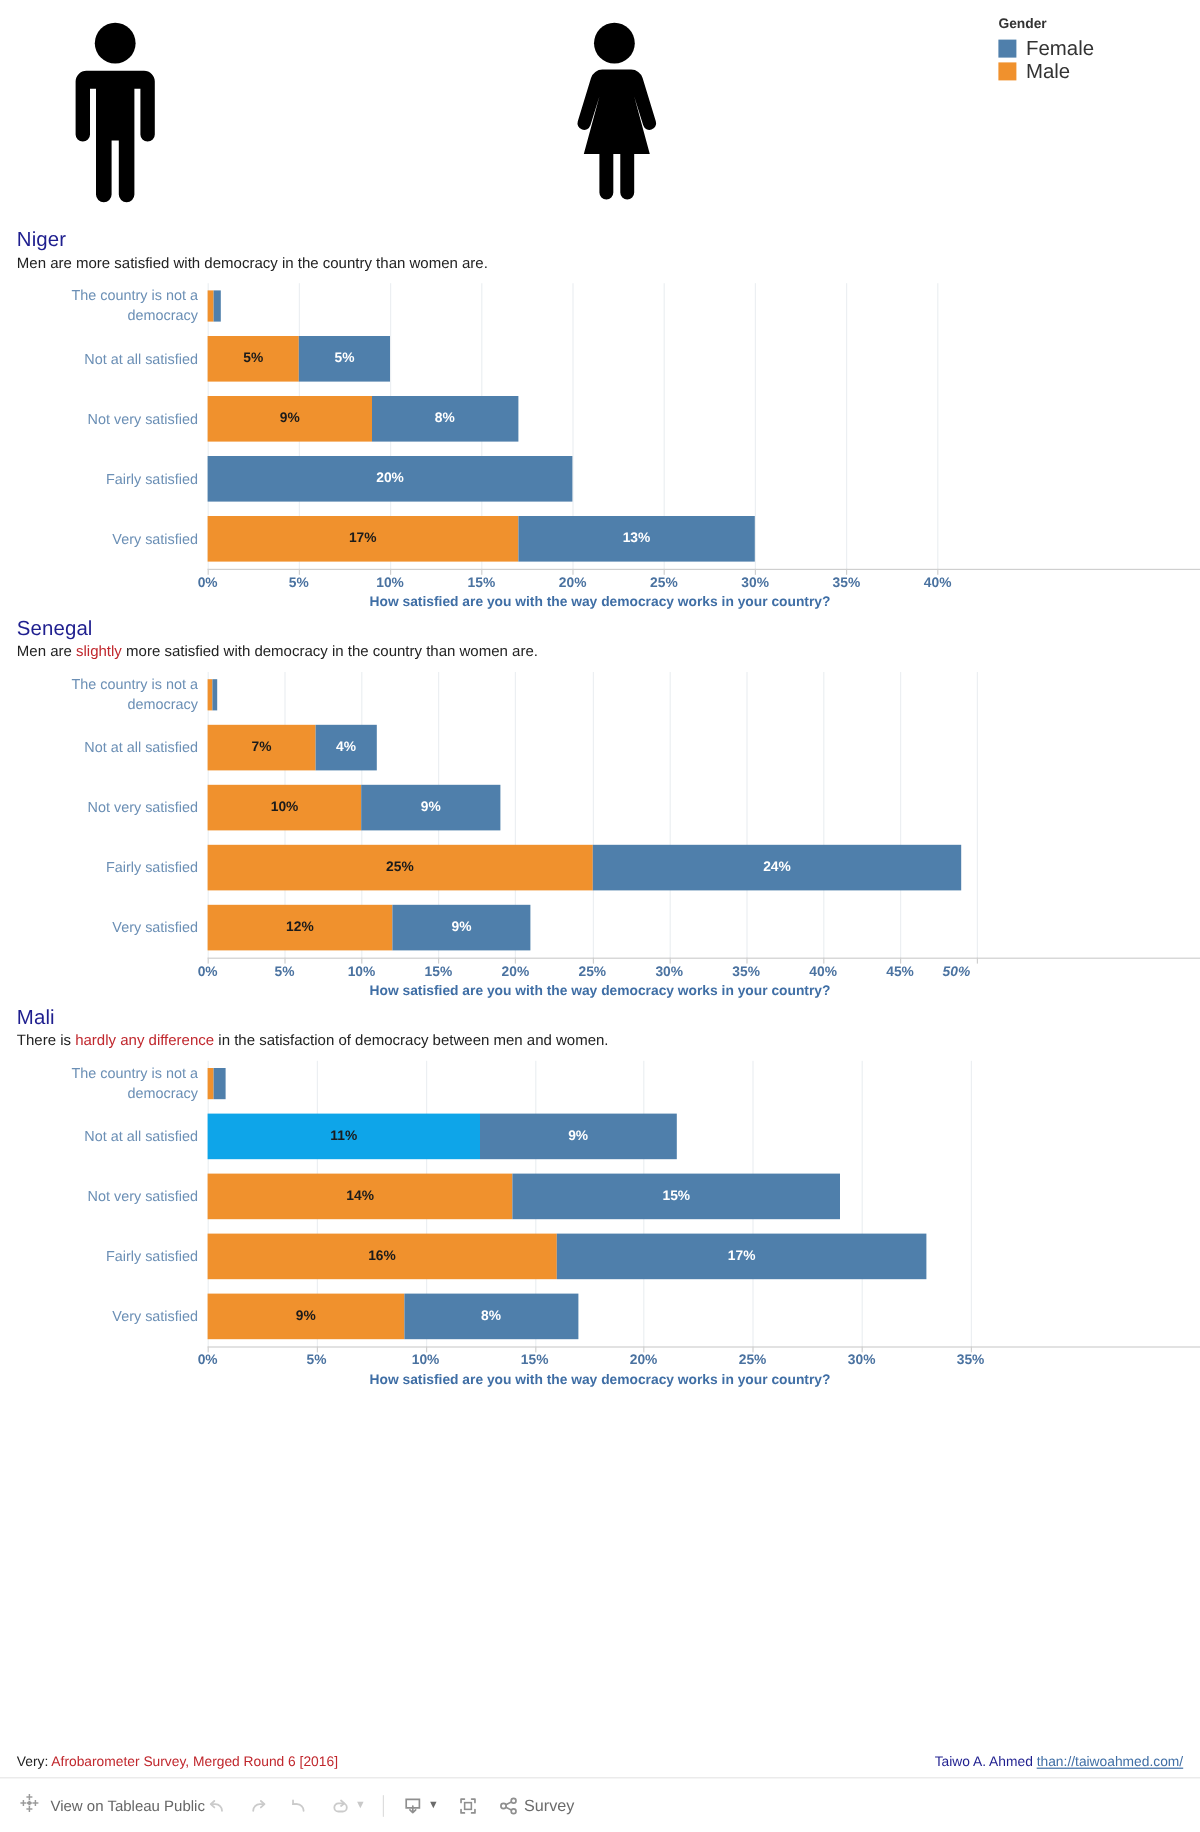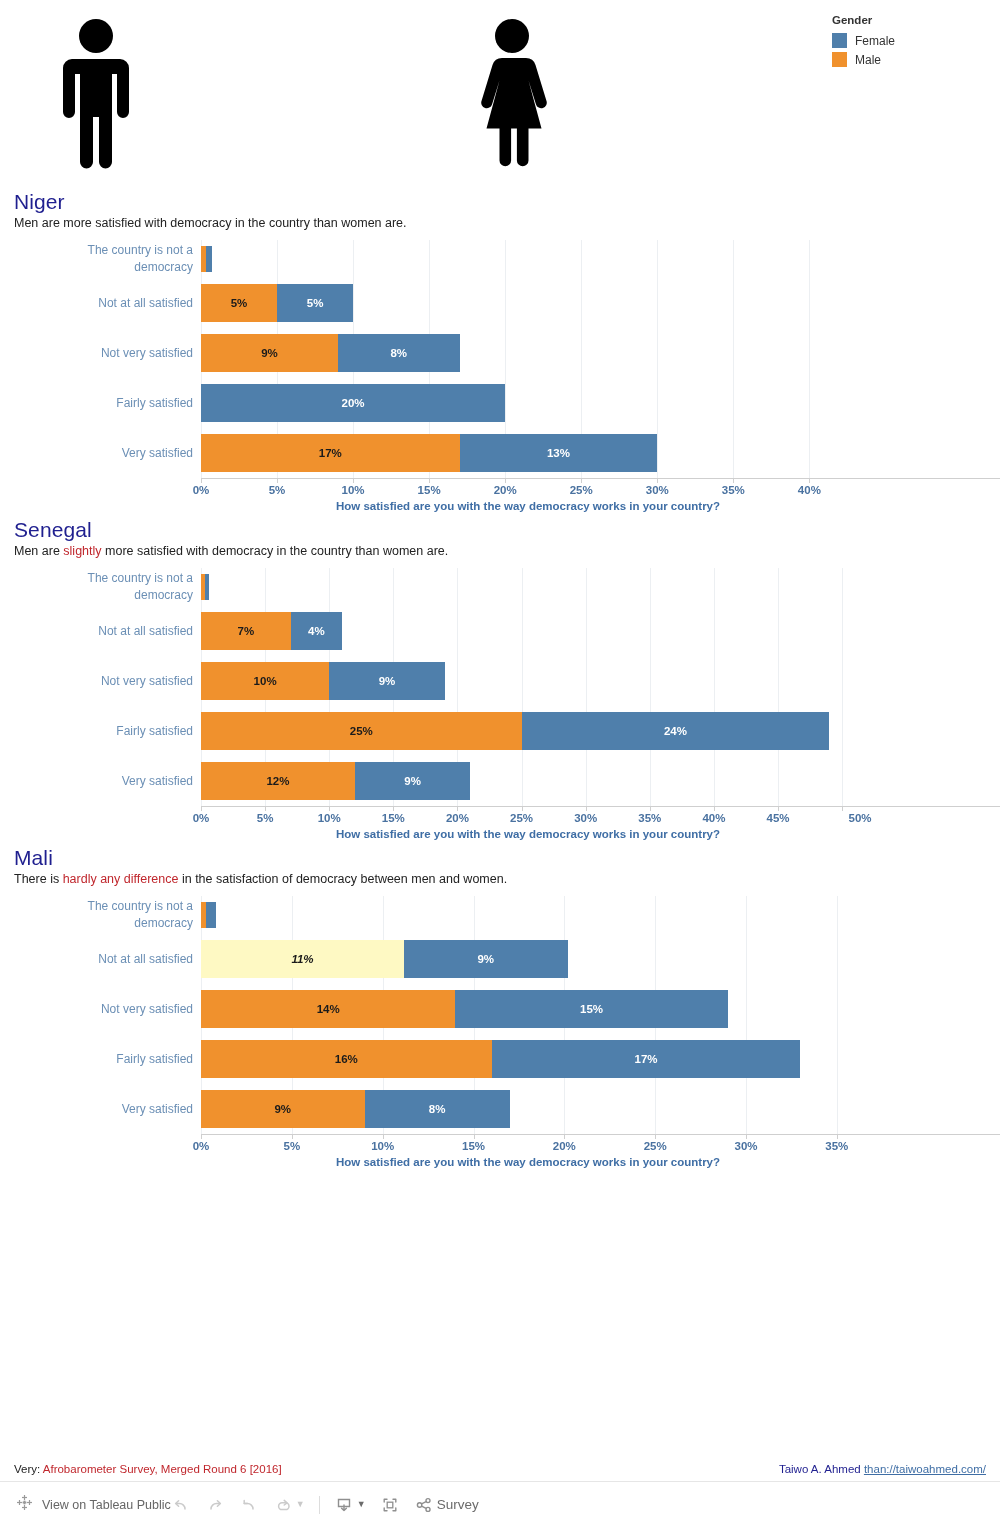--- a/index.html
+++ b/index.html
@@ -18,35 +18,35 @@
   .person { position:absolute; top:18px; }
   .person svg { display:block; }
   #male-fig   { left:52px; }
   #female-fig { left:468px; }
 
   
   .legend { position:absolute; top:14px; left:832px; }
   .legend-title { font-size:11.5px; font-weight:bold; color:#333; margin-bottom:5px; }
   .legend-row { display:flex; align-items:center; height:19px; }
   .legend-swatch { width:15px; height:15px; margin-right:8px; flex:0 0 auto; }
-  .legend-label { font-size:12px; color:#333; }
+  .legend-label { font-size:17px; color:#333; }
 
   
   .section { position:relative; padding:0 0 0 0; }
   .country-title {
-    font-size:21px; color:#1f1f8f; font-weight:normal;
+    font-size:17px; color:#1f1f8f; font-weight:normal;
     margin:0 0 2px 14px; letter-spacing:.1px;
   }
   .country-sub {
     font-size:12.5px; color:#222; margin:0 0 10px 14px;
   }
   .hl { color:#c0272d; }
 
   
-  .chart { position:relative;padding-left:28px; }
+  .chart { position:relative; }
   .rows { position:relative; }
   .row {
     display:flex; align-items:center;
     position:relative;
   }
   .row-label {
     width:173px; flex:0 0 173px;
     text-align:right; padding-right:8px;
     font-size:12px; color:#6b8fb5; line-height:1.38;
   }
@@ -290,21 +290,21 @@
           <div class="tick" style="left: 320.588px;">25%</div>
           <div class="tickmark" style="left: 384.706px;"></div>
           <div class="tick" style="left: 384.706px;">30%</div>
           <div class="tickmark" style="left: 448.824px;"></div>
           <div class="tick" style="left: 448.824px;">35%</div>
           <div class="tickmark" style="left: 512.941px;"></div>
           <div class="tick" style="left: 512.941px;">40%</div>
           <div class="tickmark" style="left: 577.059px;"></div>
           <div class="tick" style="left: 577.059px;">45%</div>
           <div class="tickmark" style="left: 641.176px;"></div>
-          <div class="tick" style="left: 659px;">50%</div>
+          <div class="tick" style="left: 624px; font-style: italic;">50%</div>
           <div class="axis-caption" style="width: 654px;">How satisfied are you with the way democracy works in your country?</div>
         </div>
       </div>
     </div>
     <div class="section">
       <div class="country-title">Mali</div>
       <div class="country-sub"><span>There is </span><span class="hl">hardly any difference</span><span> in the satisfaction of democracy between men and women.</span></div>
       <div class="chart">
         <div class="rows">
           <div class="gridline" style="left: 173px;"></div>
@@ -318,21 +318,21 @@
           <div class="row" style="height: 38px;">
             <div class="row-label">The country is not a democracy</div>
             <div class="bars" style="height: 26px;">
               <div class="seg male tiny" style="width: 5.45px; background: rgb(240, 145, 45);"></div>
               <div class="seg female tiny" style="width: 9.08333px; background: rgb(79, 127, 171);"></div>
             </div>
           </div>
           <div class="row" style="height: 50px;">
             <div class="row-label">Not at all satisfied</div>
             <div class="bars" style="height: 38px;">
-              <div class="seg male" style="width: 203px; background: #fef9c3; font-style: italic;">11%</div>
+              <div class="seg male" style="width: 227px; background: #0ea5e9;">11%</div>
               <div class="seg female" style="width: 163.5px; background: rgb(79, 127, 171);">9%</div>
             </div>
           </div>
           <div class="row" style="height: 50px;">
             <div class="row-label">Not very satisfied</div>
             <div class="bars" style="height: 38px;">
               <div class="seg male" style="width: 254.333px; background: rgb(240, 145, 45);">14%</div>
               <div class="seg female" style="width: 272.5px; background: rgb(79, 127, 171);">15%</div>
             </div>
           </div>

